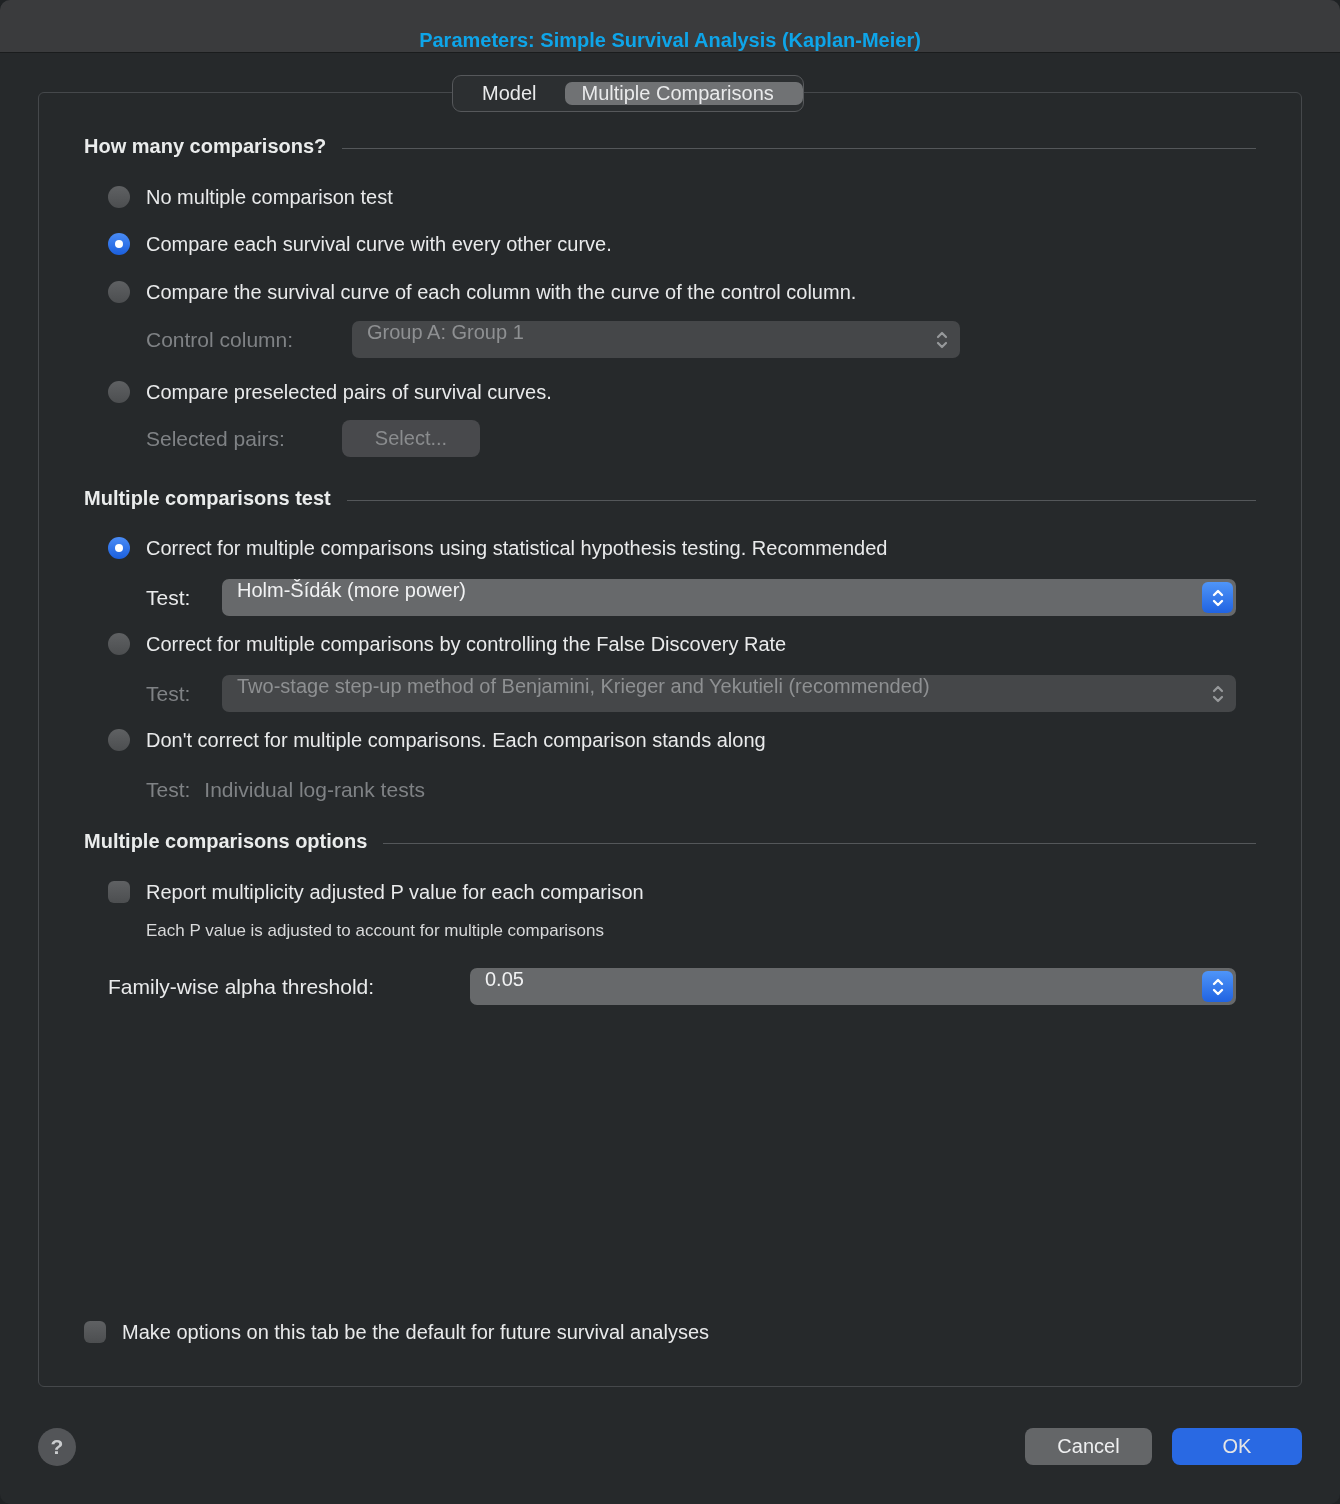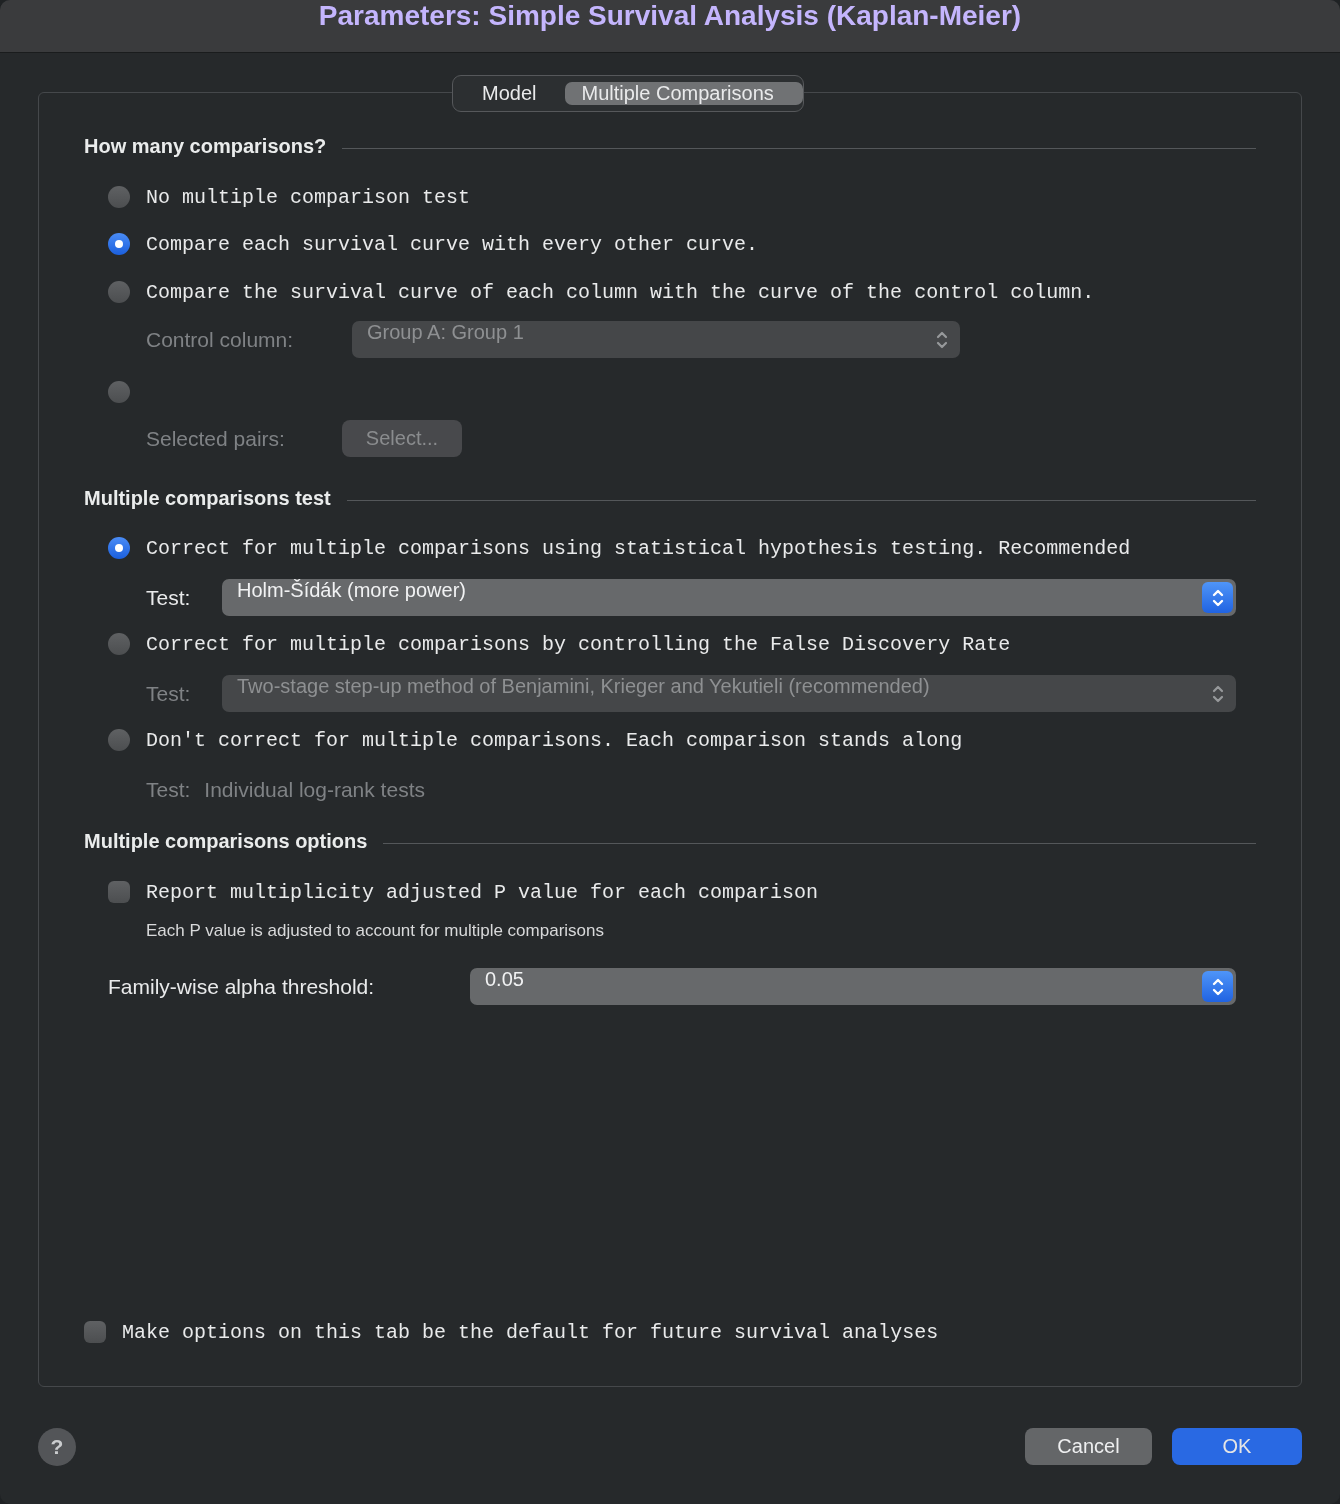--- a/index.html
+++ b/index.html
@@ -9,22 +9,22 @@
     font-family:"Liberation Sans","DejaVu Sans",sans-serif;
     -webkit-font-smoothing:antialiased;
   }
   .window {
     position:relative; width:1340px; height:1504px;
     background:#26292b; border-radius:10px; overflow:hidden;
   }
   .titlebar {
     position:absolute; left:0; top:0; right:0; height:52px;
     background:#3a3b3d; border-bottom:1px solid #1a1c1d;
-    display:flex; align-items:flex-start; justify-content:center;
-    color:#c4b5fd; font-size:28px; font-weight:bold;
+    display:flex; align-items:flex-end; justify-content:center;
+    color:#0ea5e9; font-size:20px; font-weight:bold;
   }
   .panel {
     position:absolute; left:38px; top:92px; width:1262px; height:1293px;
     border:1px solid #45484b; border-radius:6px;
   }
   .tabs {
     position:absolute; left:452px; top:75px; height:37px;
     display:flex; align-items:center;
     background:#2c2f31; border:1px solid #56585b; border-radius:9px;
     overflow:hidden; box-sizing:border-box;
@@ -38,21 +38,21 @@
   .sec-h {
     position:absolute; left:84px; width:1172px;
     display:flex; align-items:center;
     color:#eaecec; font-size:20px; font-weight:bold; white-space:nowrap;
   }
   .sec-h .rule { flex:1; height:1px; background:#54575a; margin-left:16px; margin-top:4px; }
 
   .opt {
     position:absolute; left:108px; height:26px;
     display:flex; align-items:center; gap:16px;
-    font-size:20px; color:#e9eaeb; white-space:nowrap;font-family:Liberation Mono, monospace;
+    font-size:20px; color:#e9eaeb; white-space:nowrap;
   }
   .radio {
     width:22px; height:22px; border-radius:50%; flex:0 0 auto;
     background:linear-gradient(#5f6163,#4c4e50);
   }
   .radio.on { position:relative; background:linear-gradient(#4a8cf6,#1b5fdd); }
   .radio.on::after {
     content:""; position:absolute; left:7px; top:7px;
     width:8px; height:8px; border-radius:50%; background:#ffffff;
   }
@@ -147,26 +147,27 @@
     <span class="chev-dis">
       <svg width="14" height="22" viewBox="0 0 14 22" fill="none">
         <path d="M3 8 L7 4 L11 8" stroke="#97999b" stroke-width="2.2" stroke-linecap="round" stroke-linejoin="round"></path>
         <path d="M3 14 L7 18 L11 14" stroke="#97999b" stroke-width="2.2" stroke-linecap="round" stroke-linejoin="round"></path>
       </svg>
     </span>
   </div>
 
   <div class="opt" style="top:379px">
     <span class="radio"></span>
+    <span>Compare preselected pairs of survival curves.</span>
   </div>
 
   <div class="subrow dim" style="left:146px; top:420px">
     <span>Selected pairs:</span>
   </div>
-  <div class="btn dis" style="left:342px; top:420px; width:120px">
+  <div class="btn dis" style="left:342px; top:420px; width:138px">
     <span>Select...</span>
   </div>
 
   <div class="sec-h" style="top:487px">
     <span>Multiple comparisons test</span>
     <span class="rule"></span>
   </div>
 
   <div class="opt" style="top:535px">
     <span class="radio on"></span>

